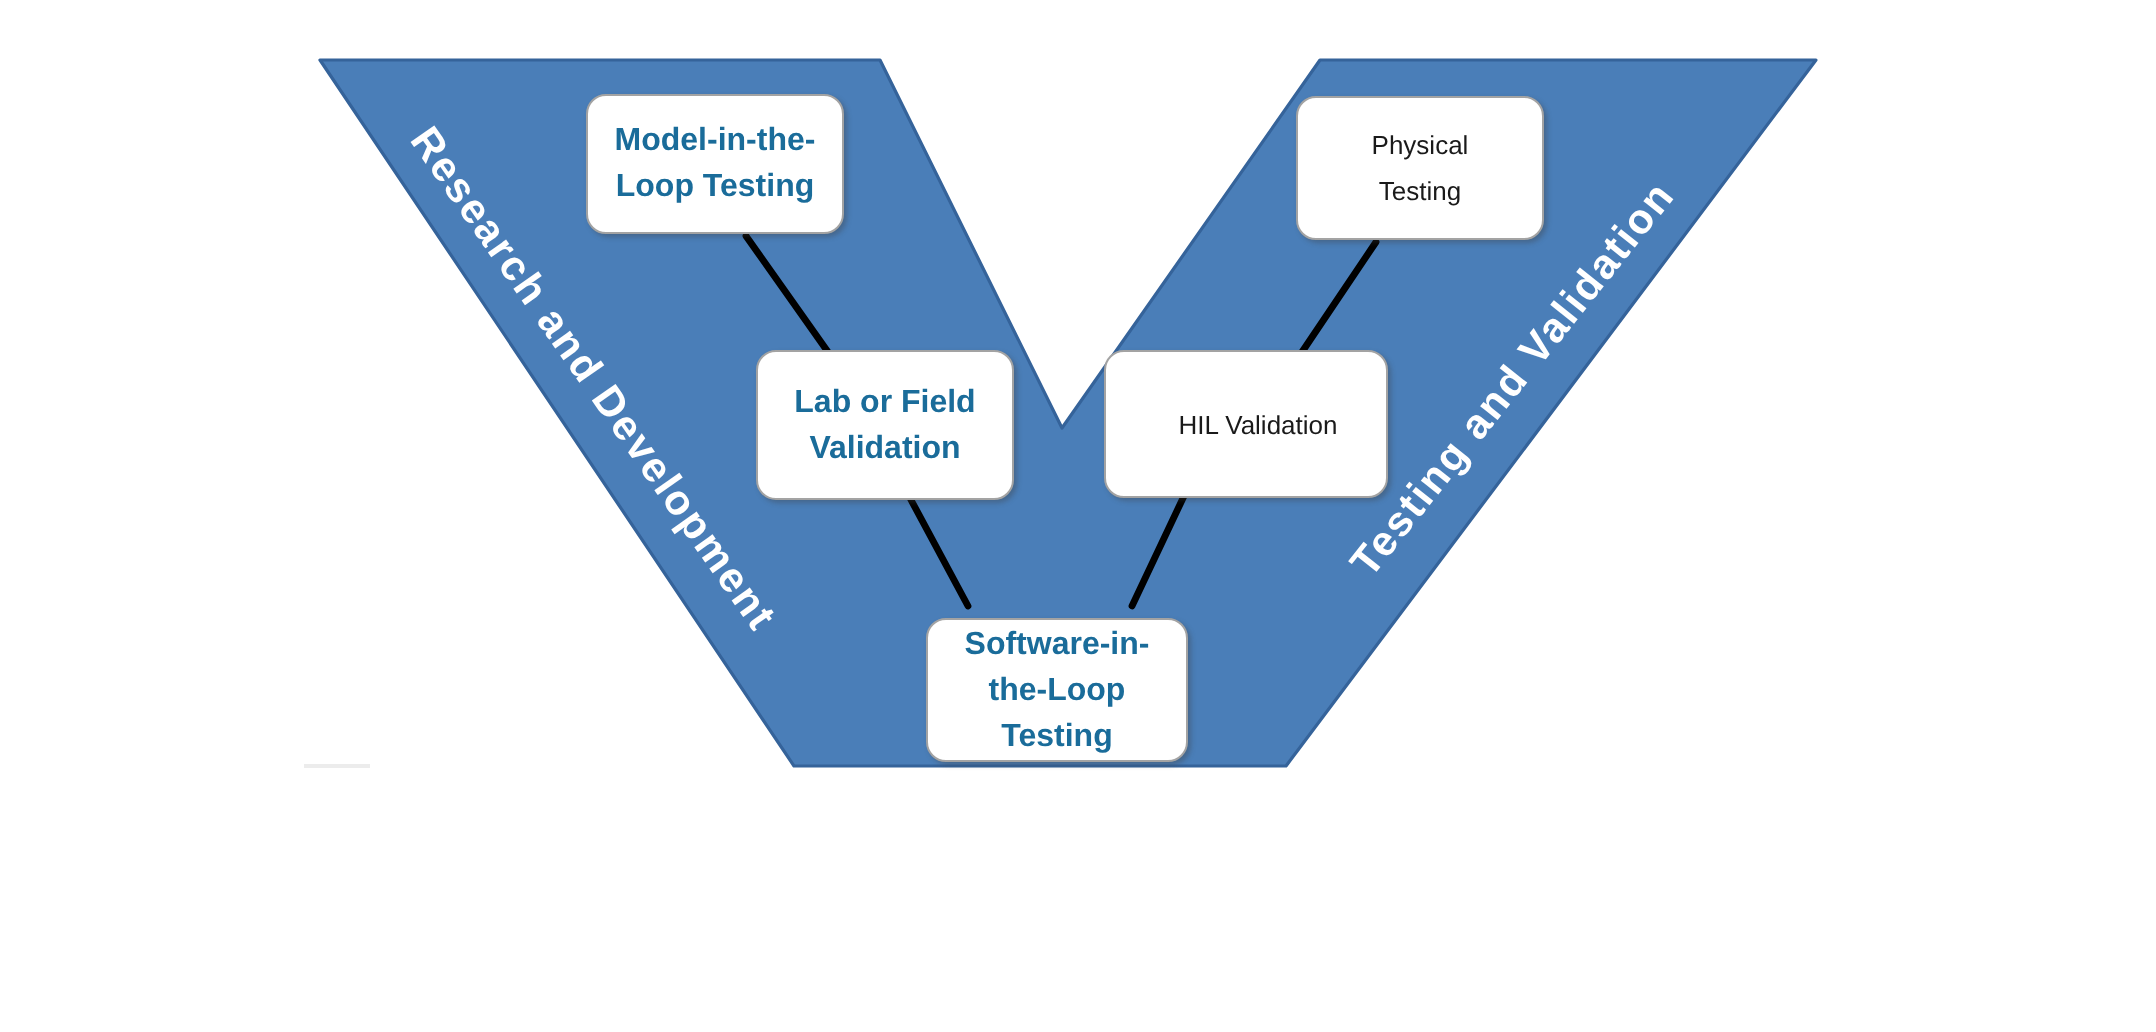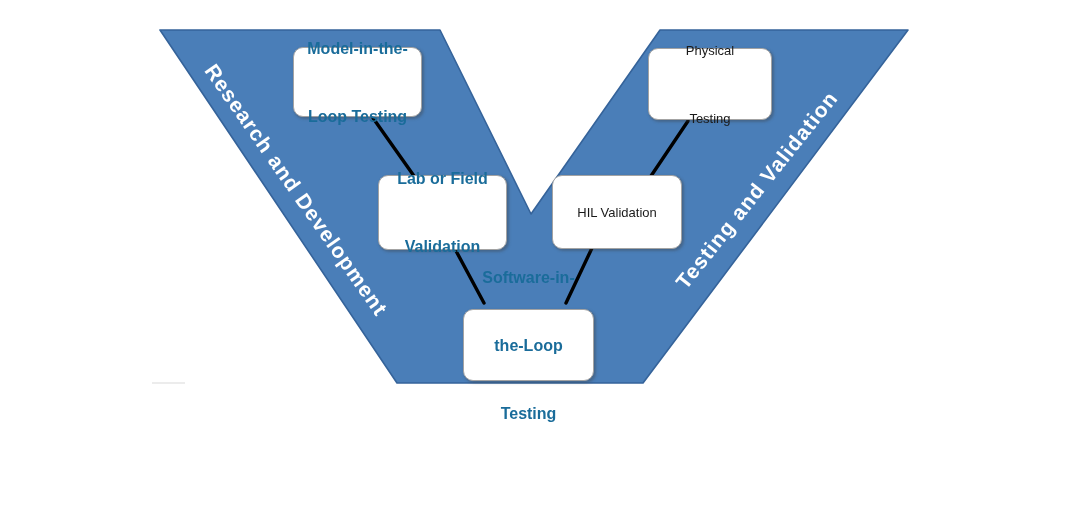--- a/index.html
+++ b/index.html
@@ -35,42 +35,41 @@
     position: absolute;
     background: var(--node-fill, #ffffff);
     border: 1.4px solid var(--node-border, #a3a3a3);
     border-radius: 10px;
     box-shadow: 1.5px 1.5px 2.5px rgba(60,60,60,0.35);
     display: flex;
     flex-direction: column;
     align-items: center;
     justify-content: center;
     text-align: center;
-    gap: 45px;
   }
   .node .nline {
     white-space: nowrap;
   }
   .node.teal .nline {
     color: var(--node-text-teal, #1a6c9a);
     font-weight: bold;
     font-size: 16px;
     line-height: 23px;
   }
   .node.dark .nline {
     color: var(--node-text-black, #1a1a1a);
     font-weight: normal;
     font-size: 13px;
     line-height: 23px;
   }
   .node-mil  { left: 293px; top: 47px;  width: 127px; height: 68px; }
   .node-lab  { left: 378px; top: 175px; width: 127px; height: 73px; }
   .node-sil  { left: 463px; top: 309px; width: 129px; height: 70px; }
   .node-sil .nline { line-height: 22px; }
-  .node-hil  { left: 552px; top: 175px; width: 128px; height: 72px; }
+  .node-hil  { left: 552px; top: 175px; width: 128px; height: 72px; padding-left: 12px; }
   .node-phys { left: 648px; top: 48px;  width: 122px; height: 70px; }
   .band-label {
     position: absolute;
     color: var(--band-label-text, #ffffff);
     font-weight: bold;
     font-size: 21px;
     letter-spacing: 1.1px;
     white-space: nowrap;
   }
   .band-label.left {

